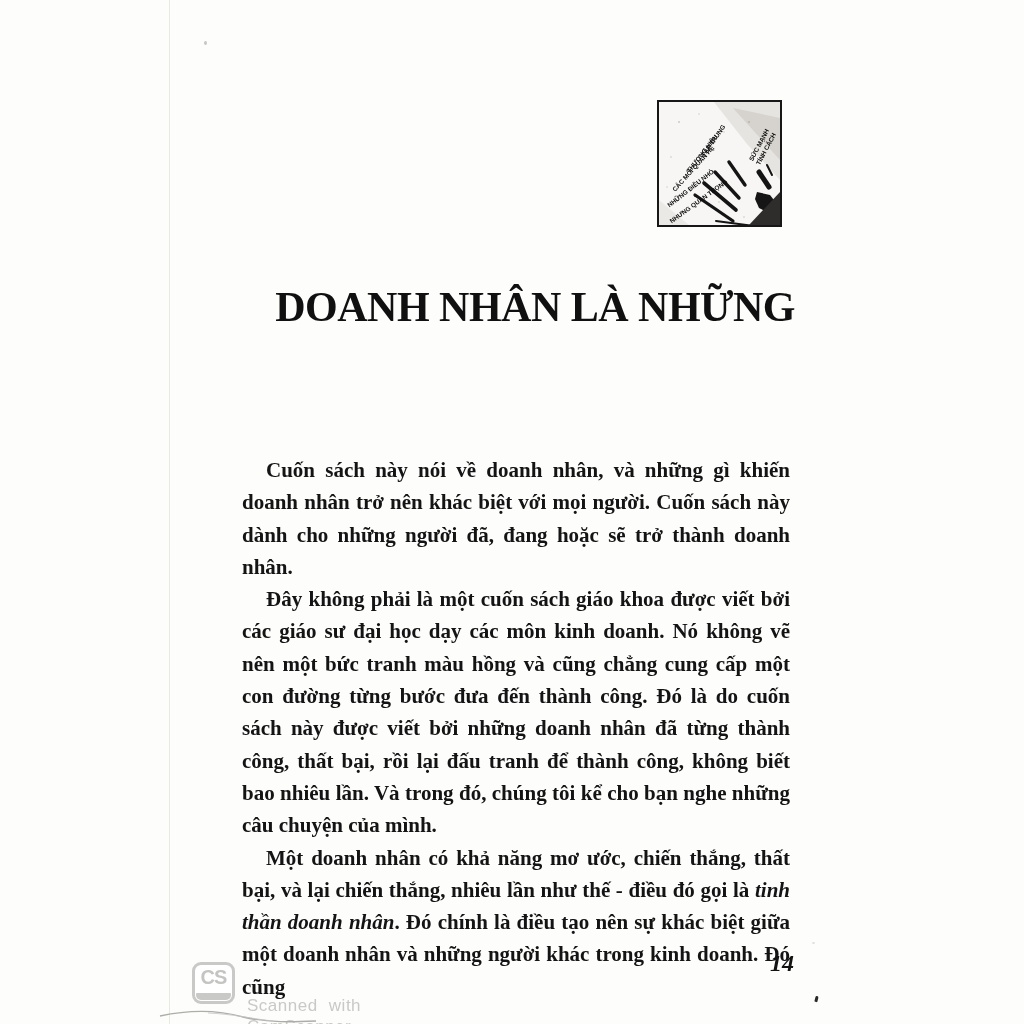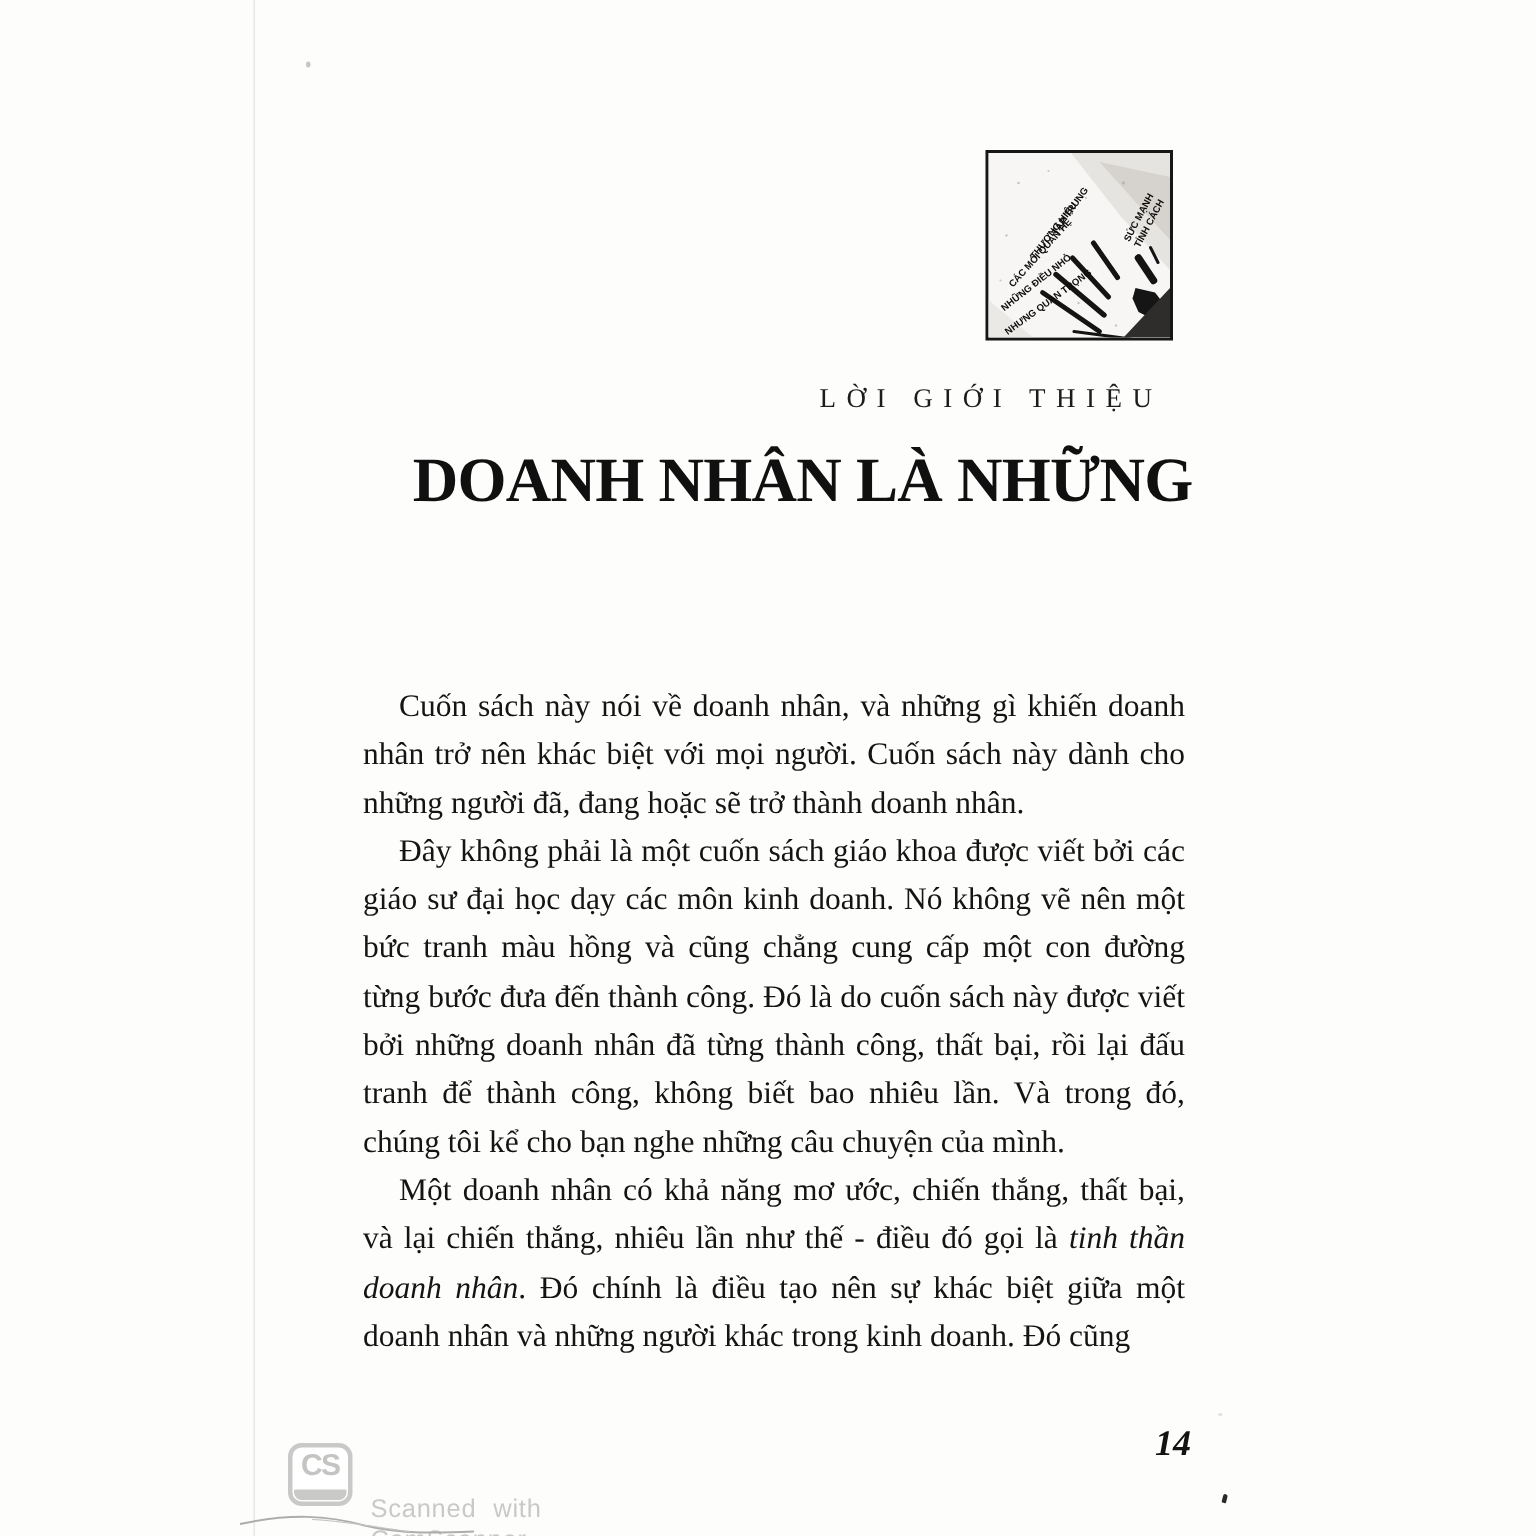--- a/index.html
+++ b/index.html
@@ -24,31 +24,31 @@
   }
   .hand-figure svg { display:block; }
 
   
   .kicker {
     position:absolute; right:249px; top:255px;
     font-size:18px; letter-spacing:7px; color:#1c1c1c;
     white-space:nowrap;
   }
   .book-title {
-    position:absolute; right:229px; top:294px;
+    position:absolute; right:229px; top:280px;
     text-align:right; font-weight:bold; font-size:42px; line-height:55px;
     letter-spacing:-0.5px; color:#101010; white-space:nowrap;
   }
 
   
   .body-text {
     position:absolute; left:242px; top:454px; width:548px;
     font-size:21px; line-height:32.3px; text-align:justify; color:#141414;
   }
-  .body-text p { margin:0; text-indent:24px; }
+  .body-text p { margin:0; text-indent:24px;font-weight:bold; }
   .body-text .it { font-style:italic; }
 
   
   .page-number {
     position:absolute; left:770px; top:950px;
     font-size:24px; font-weight:bold; font-style:italic; color:#131313;
   }
 
   
   .cs-logo {
@@ -114,21 +114,20 @@
         <text transform="translate(109,48) rotate(-62)">TÍNH CÁCH</text>
         <text transform="translate(56,40) rotate(-55)">TẬP TRUNG</text>
         <text transform="translate(45,53) rotate(-52)">THƯƠNG HIỆU</text>
         <text transform="translate(36,68) rotate(-48)">CÁC MỐI QUAN HỆ</text>
         <text transform="translate(33,88) rotate(-38)">NHỮNG ĐIỀU NHỎ</text>
         <text transform="translate(41,101) rotate(-36)">NHƯNG QUAN TRỌNG</text>
       </g>
     </svg>
   </div>
 
-  <div class="kicker">LỜI GIỚI THIỆU</div>
   <div class="book-title">
     <div>DOANH NHÂN LÀ NHỮNG</div>
   </div>
 
   <div class="body-text">
     <p>Cuốn sách này nói về doanh nhân, và những gì khiến doanh nhân trở nên khác biệt với mọi người. Cuốn sách này dành cho những người đã, đang hoặc sẽ trở thành doanh nhân.</p>
     <p>Đây không phải là một cuốn sách giáo khoa được viết bởi các giáo sư đại học dạy các môn kinh doanh. Nó không vẽ nên một bức tranh màu hồng và cũng chẳng cung cấp một con đường từng bước đưa đến thành công. Đó là do cuốn sách này được viết bởi những doanh nhân đã từng thành công, thất bại, rồi lại đấu tranh để thành công, không biết bao nhiêu lần. Và trong đó, chúng tôi kể cho bạn nghe những câu chuyện của mình.</p>
     <p><span>Một doanh nhân có khả năng mơ ước, chiến thắng, thất bại, và lại chiến thắng, nhiêu lần như thế - điều đó gọi là </span><span class="it">tinh thần doanh nhân</span><span>. Đó chính là điều tạo nên sự khác biệt giữa một doanh nhân và những người khác trong kinh doanh. Đó cũng</span></p>
   </div>
 

